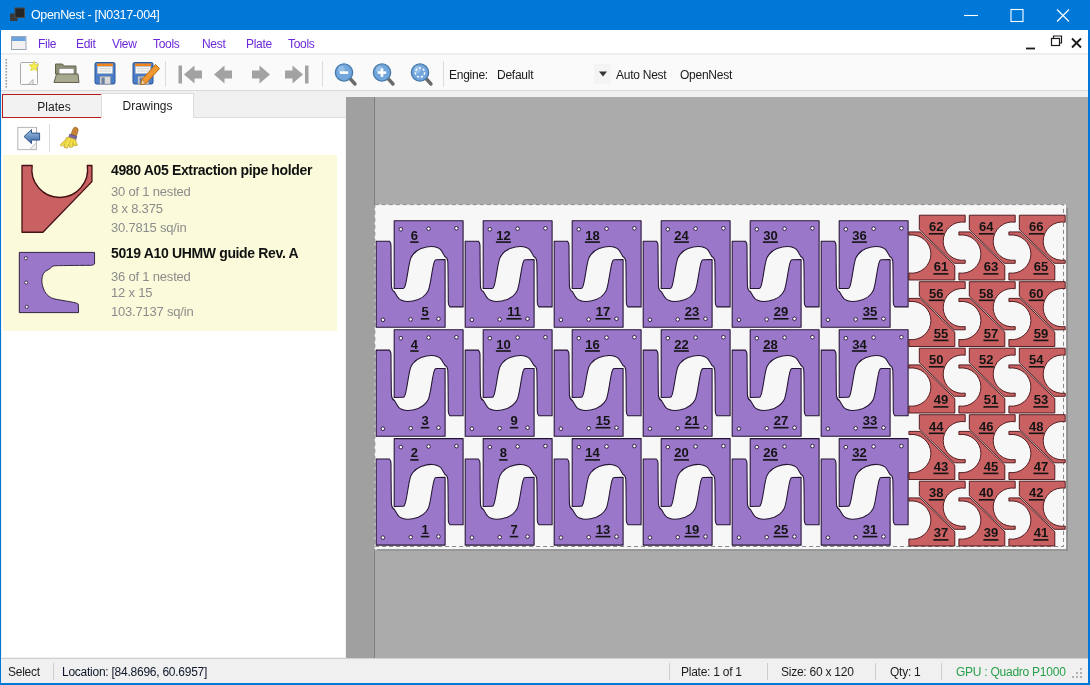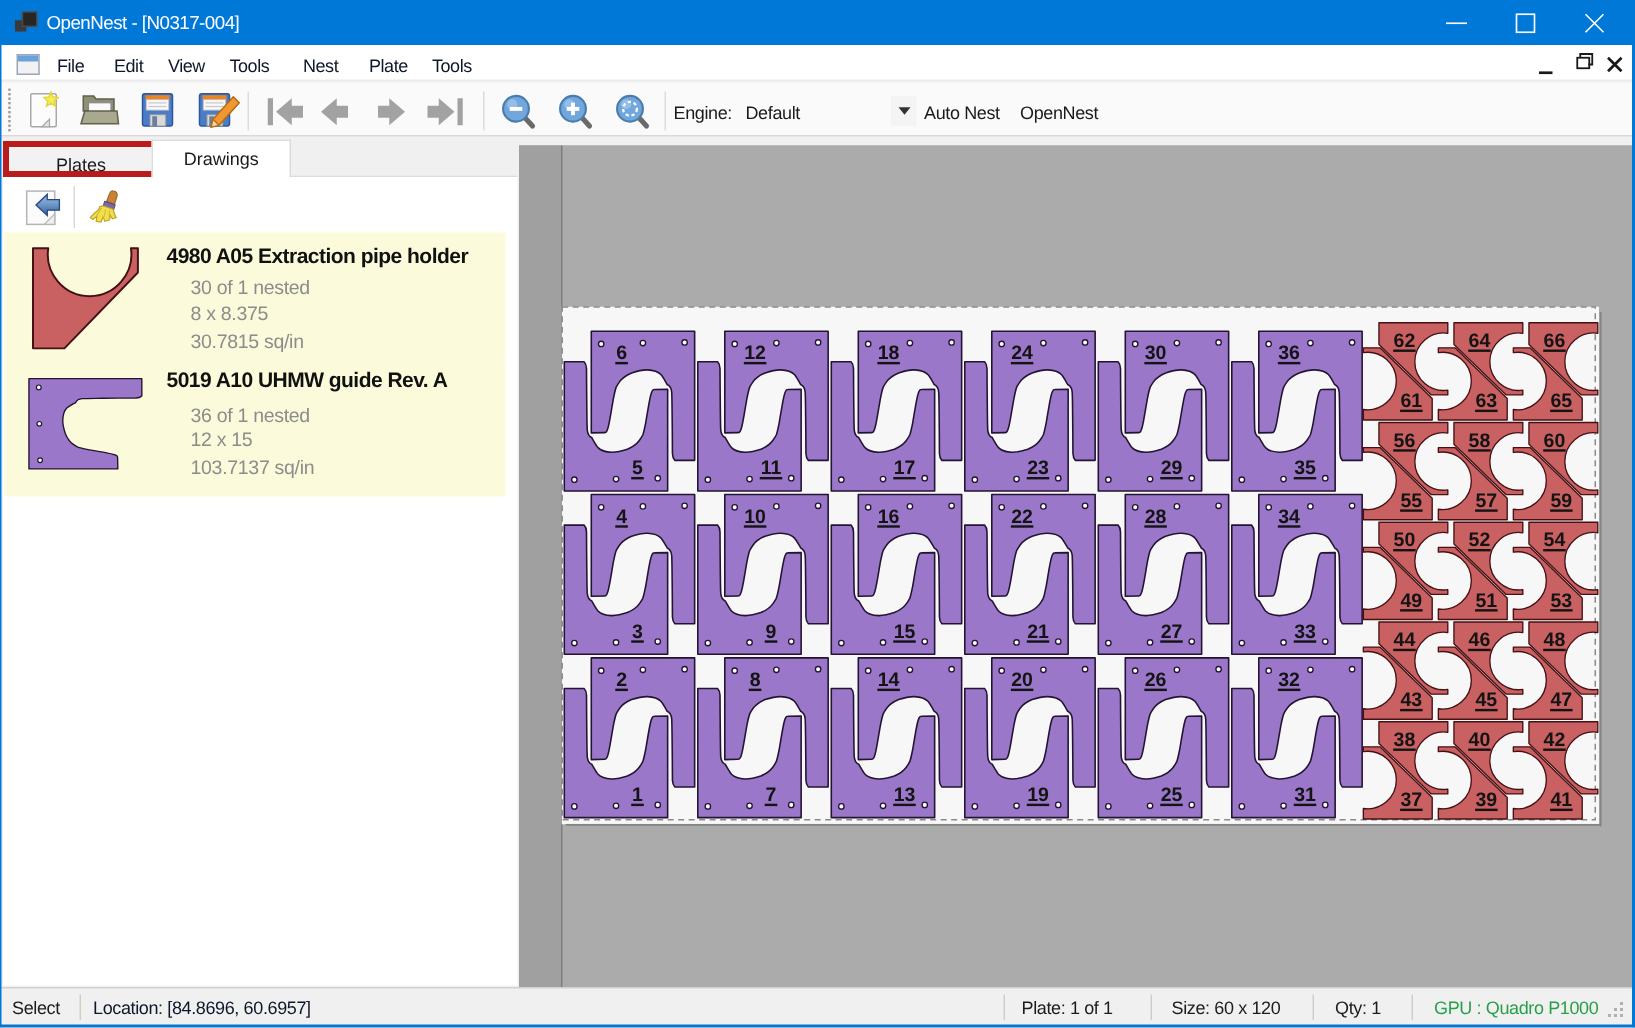--- a/index.html
+++ b/index.html
@@ -1,37 +1,37 @@
 <!DOCTYPE html>
 <html><head><meta charset="utf-8"><style>
 * { margin:0; padding:0; box-sizing:border-box; }
 body { width:1090px; height:685px; position:relative; overflow:hidden;
        font-family:"Liberation Sans", sans-serif; background:#f0f0f0; }
 .abs { position:absolute; }
 .titlebar { left:0; top:0; width:1090px; height:30px; background:#0078d7; z-index:1; }
 .title-text { left:31px; top:8px; color:#fff; font-size:12.5px; letter-spacing:-0.35px; z-index:6;text-align:right; }
 .menubar { left:0; top:30px; width:1090px; height:24px; background:#fff;
             border-bottom:1px solid #ececec; z-index:1; }
-.menu-item { top:37px; font-size:12px; color:#0f172a; letter-spacing:-0.3px; z-index:6; }
+.menu-item { top:37px; font-size:12px; color:#6d28d9; letter-spacing:-0.3px; z-index:6; }
 .toolbar { left:0; top:55px; width:1090px; height:36px; background:#fafafa;
             border-bottom:1px solid #d9d9d9; z-index:1; }
 .tsep { top:61px; width:1px; height:26px; background:#dcdcdc; z-index:6; }
 .ttext { top:68px; font-size:12px; color:#1a1a1a; letter-spacing:-0.25px; z-index:6; }
 .panel { left:2px; top:92px; width:343px; height:565px; background:#f0f0f0; z-index:2; }
 .tabpage { left:2px; top:117px; width:343px; height:540px; background:#fff;
             border-top:1px solid #dcdcdc; z-index:2; }
 .tab { top:94px; height:24px; font-size:12px; color:#1a1a1a; text-align:center;
         line-height:24px; z-index:3; }
-.tab.inactive { left:2px; width:104px; background:#f2f2f2; border:4px solid #b91c1c; }
+.tab.inactive { left:2px; width:104px; background:#f2f2f2; border:1px solid #b91c1c; }
 .tab.active { left:101px; width:93px; background:#fff; border:1px solid #dcdcdc;
                border-bottom:none; top:93px; height:25px; z-index:4; }
 .ptb-sep { left:49px; top:124px; width:1px; height:28px; background:#d9d9d9; z-index:6; }
 .listrow { left:3px; width:334px; height:88px; background:#fbfbdb; z-index:2; }
 .ltitle { left:111px; font-size:14px; font-weight:bold; color:#111; letter-spacing:-0.35px; z-index:6; }
-.lgray { left:111px; font-size:13px; color:#8c8c8c; letter-spacing:-0.2px; z-index:6;margin-left:16px; }
+.lgray { left:111px; font-size:13px; color:#8c8c8c; letter-spacing:-0.2px; z-index:6; }
 .canvas { left:346px; top:97px; width:742px; height:561px; background:#ababab; z-index:1; }
 .statusbar { left:0; top:658px; width:1090px; height:25px; background:#f0f0f0;
               border-top:1px solid #d0d0d0; z-index:1; }
 .stext { top:665px; font-size:12px; color:#1c1c1c; letter-spacing:-0.25px; z-index:6; }
 .ssep { top:663px; width:1px; height:17px; background:#cdcdcd; z-index:6; }
 .border-l { left:0; top:30px; width:1px; height:655px; background:#0078d7; z-index:7; }
 .border-r { left:1088px; top:30px; width:2px; height:655px; background:#0078d7; z-index:7; }
 .border-b { left:0; top:683px; width:1090px; height:2px; background:#0078d7; z-index:7; }
 </style></head><body>
 <div class="abs titlebar"></div>

